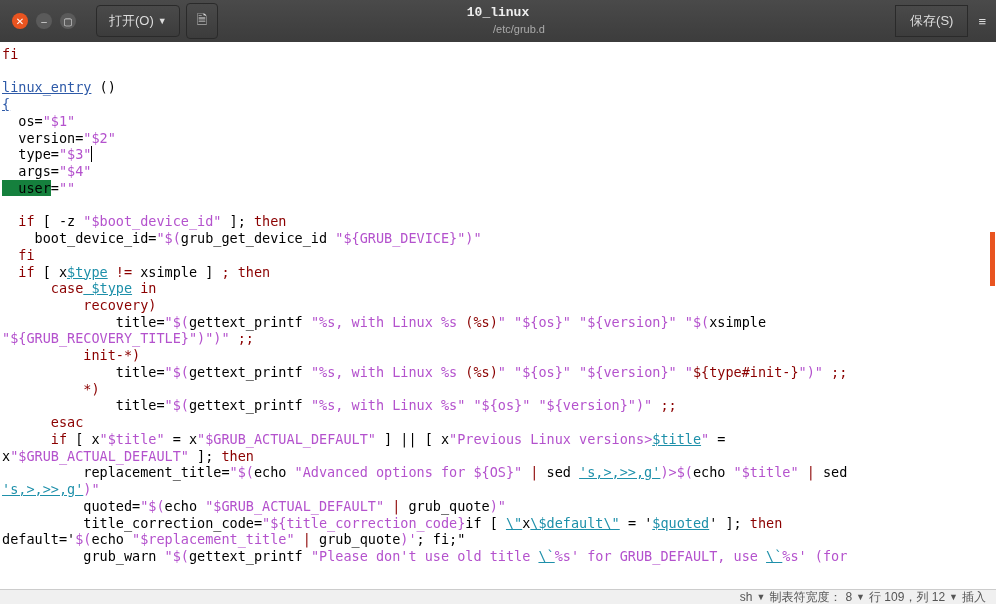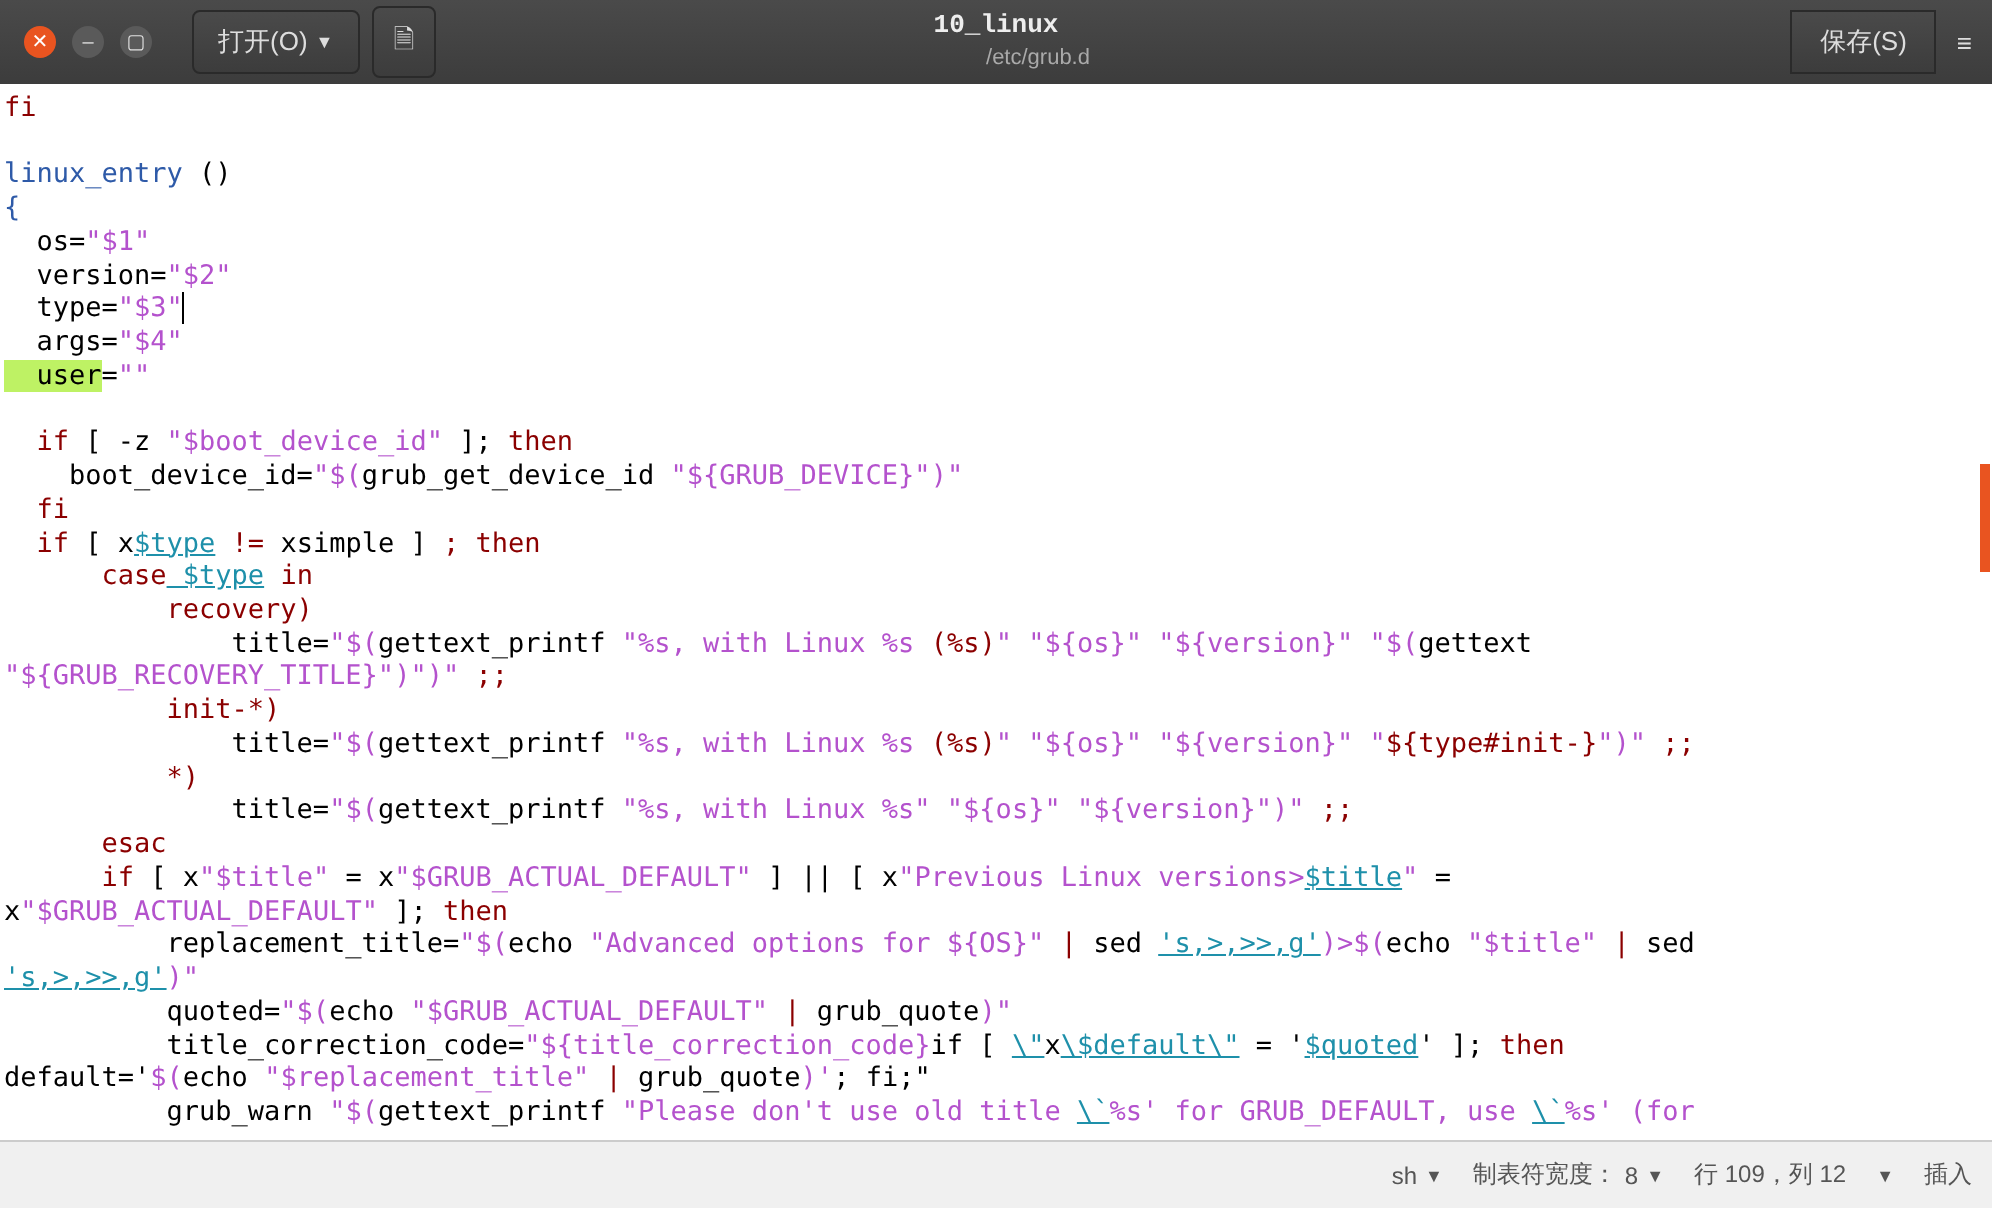--- a/index.html
+++ b/index.html
@@ -12,27 +12,27 @@
 .wc.max { background: #5a5a5a; color: #ddd; }
 .btn-open { background: linear-gradient(to bottom, #4a4a4a, #3c3c3c); border: 1px solid #2a2a2a; border-radius: 4px; padding: 6px 12px; margin-left: 8px; color: #ddd; font-size: 13px; display: flex; align-items: center; gap: 4px; cursor: pointer; }
 .btn-new { background: linear-gradient(to bottom, #4a4a4a, #3c3c3c); border: 1px solid #2a2a2a; border-radius: 4px; padding: 6px 10px; margin-left: 6px; color: #ddd; font-size: 13px; cursor: pointer; }
 .title-center { position: absolute; left: 50%; transform: translateX(-50%); text-align: center; line-height: 1.3; }
 .title-main { font-weight: bold; color: #eee; font-size: 13px; font-family: Liberation Mono, monospace; }
 .title-sub { font-size: 11px; color: #aaa; margin-left: 42px; }
 .btn-save { background: linear-gradient(to bottom, #4a4a4a, #3c3c3c); border: 1px solid #2a2a2a; border-radius: 0; padding: 6px 14px; margin-left: auto; margin-right: 10px; color: #ddd; font-size: 13px; cursor: pointer; }
 .btn-menu { color: #ddd; font-size: 13px; margin-right: 10px; cursor: pointer; }
 .editor { flex: 1; background: #fff; font-family: "DejaVu Sans Mono", monospace; font-size: 13.5px; line-height: 1.24; padding: 4px 2px; overflow: hidden; white-space: pre; color: #000; position: relative; }
 .editor .orange-scroll { position: absolute; right: 1px; top: 190px; width: 5px; height: 54px; background: #e95420; }
-.statusbar { height: 34px; background: #f0f0f0; border-top: 1px solid #ccc; display: flex; align-items: center; font-size: 12px; color: #555; padding: 0 10px; justify-content: flex-end; gap: 15px; }
+.statusbar { height: 15px; background: #f0f0f0; border-top: 1px solid #ccc; display: flex; align-items: center; font-size: 12px; color: #555; padding: 0 10px; justify-content: flex-end; gap: 4px; }
 .statusbar .sb-item { display: flex; align-items: center; gap: 4px; }
 .kw { color: #8b0000; font-weight: normal; }
 .str { color: #b452cd; }
 .var { color: #1e90aa; text-decoration: underline; }
-.fn { color: #2e5aa8; }
-.hl { background: #bef264; }
+.fn { color: #2e5aa8; text-decoration: underline; }
+.hl { background: #15803d; }
 .dd { font-size: 9px; }
 .cursor { border-right: 1px solid #000; }
 </style>
 </head>
 <body>
 
 <div class="titlebar">
   <div class="window-controls">
     <div class="wc close">✕</div>
     <div class="wc min">–</div>
@@ -60,21 +60,21 @@
 <span>  type=</span><span class="str">"$3"</span><span class="cursor"></span>
 <span>  args=</span><span class="str">"$4"</span>
 <span class="hl">  user</span><span>=</span><span class="str">""</span>
 <span></span>
 <span class="kw">  if</span><span> [ -z </span><span class="str">"$boot_device_id"</span><span> ]; </span><span class="kw">then</span>
 <span>    boot_device_id=</span><span class="str">"$(</span><span>grub_get_device_id </span><span class="str">"${GRUB_DEVICE}"</span><span class="str">)"</span>
 <span class="kw">  fi</span>
 <span class="kw">  if</span><span> [ x</span><span class="var">$type</span><span class="kw"> != </span><span>xsimple ] </span><span class="kw">;</span><span class="kw"> then</span>
 <span class="kw">      case</span><span class="var"> $type</span><span class="kw"> in</span>
 <span class="kw">          recovery)</span>
-<span>              title=</span><span class="str">"$(</span><span>gettext_printf </span><span class="str">"%s, with Linux %s </span><span class="kw">(%s)</span><span class="str">" "${os}" "${version}" </span><span class="str">"$(</span><span>gettext </span>
+<span>              title=</span><span class="str">"$(</span><span>gettext_printf </span><span class="str">"%s, with Linux %s </span><span class="kw">(%s)</span><span class="str">" "${os}" "${version}" </span><span class="str">"$(</span><span>xsimple </span>
 <span class="str">"${GRUB_RECOVERY_TITLE}"</span><span class="str">)"</span><span class="str">)"</span><span class="kw"> ;;</span>
 <span class="kw">          init-*)</span>
 <span>              title=</span><span class="str">"$(</span><span>gettext_printf </span><span class="str">"%s, with Linux %s </span><span class="kw">(%s)</span><span class="str">" "${os}" "${version}" "</span><span class="kw">${type#init-}</span><span class="str">"</span><span class="str">)"</span><span class="kw"> ;;</span>
 <span class="kw">          *)</span>
 <span>              title=</span><span class="str">"$(</span><span>gettext_printf </span><span class="str">"%s, with Linux %s" "${os}" "${version}"</span><span class="str">)"</span><span class="kw"> ;;</span>
 <span class="kw">      esac</span>
 <span class="kw">      if</span><span> [ x</span><span class="str">"$title"</span><span> = x</span><span class="str">"$GRUB_ACTUAL_DEFAULT"</span><span> ] || [ x</span><span class="str">"Previous Linux versions&gt;</span><span class="var">$title</span><span class="str">"</span><span> = </span>
 <span>x</span><span class="str">"$GRUB_ACTUAL_DEFAULT"</span><span> ]; </span><span class="kw">then</span>
 <span>          replacement_title=</span><span class="str">"$(</span><span>echo </span><span class="str">"Advanced options for ${OS}"</span><span class="kw"> | </span><span>sed </span><span class="var">'s,&gt;,&gt;&gt;,g'</span><span class="str">)&gt;$(</span><span>echo </span><span class="str">"$title"</span><span class="kw"> | </span><span>sed </span>
 <span class="var">'s,&gt;,&gt;&gt;,g'</span><span class="str">)"</span>

